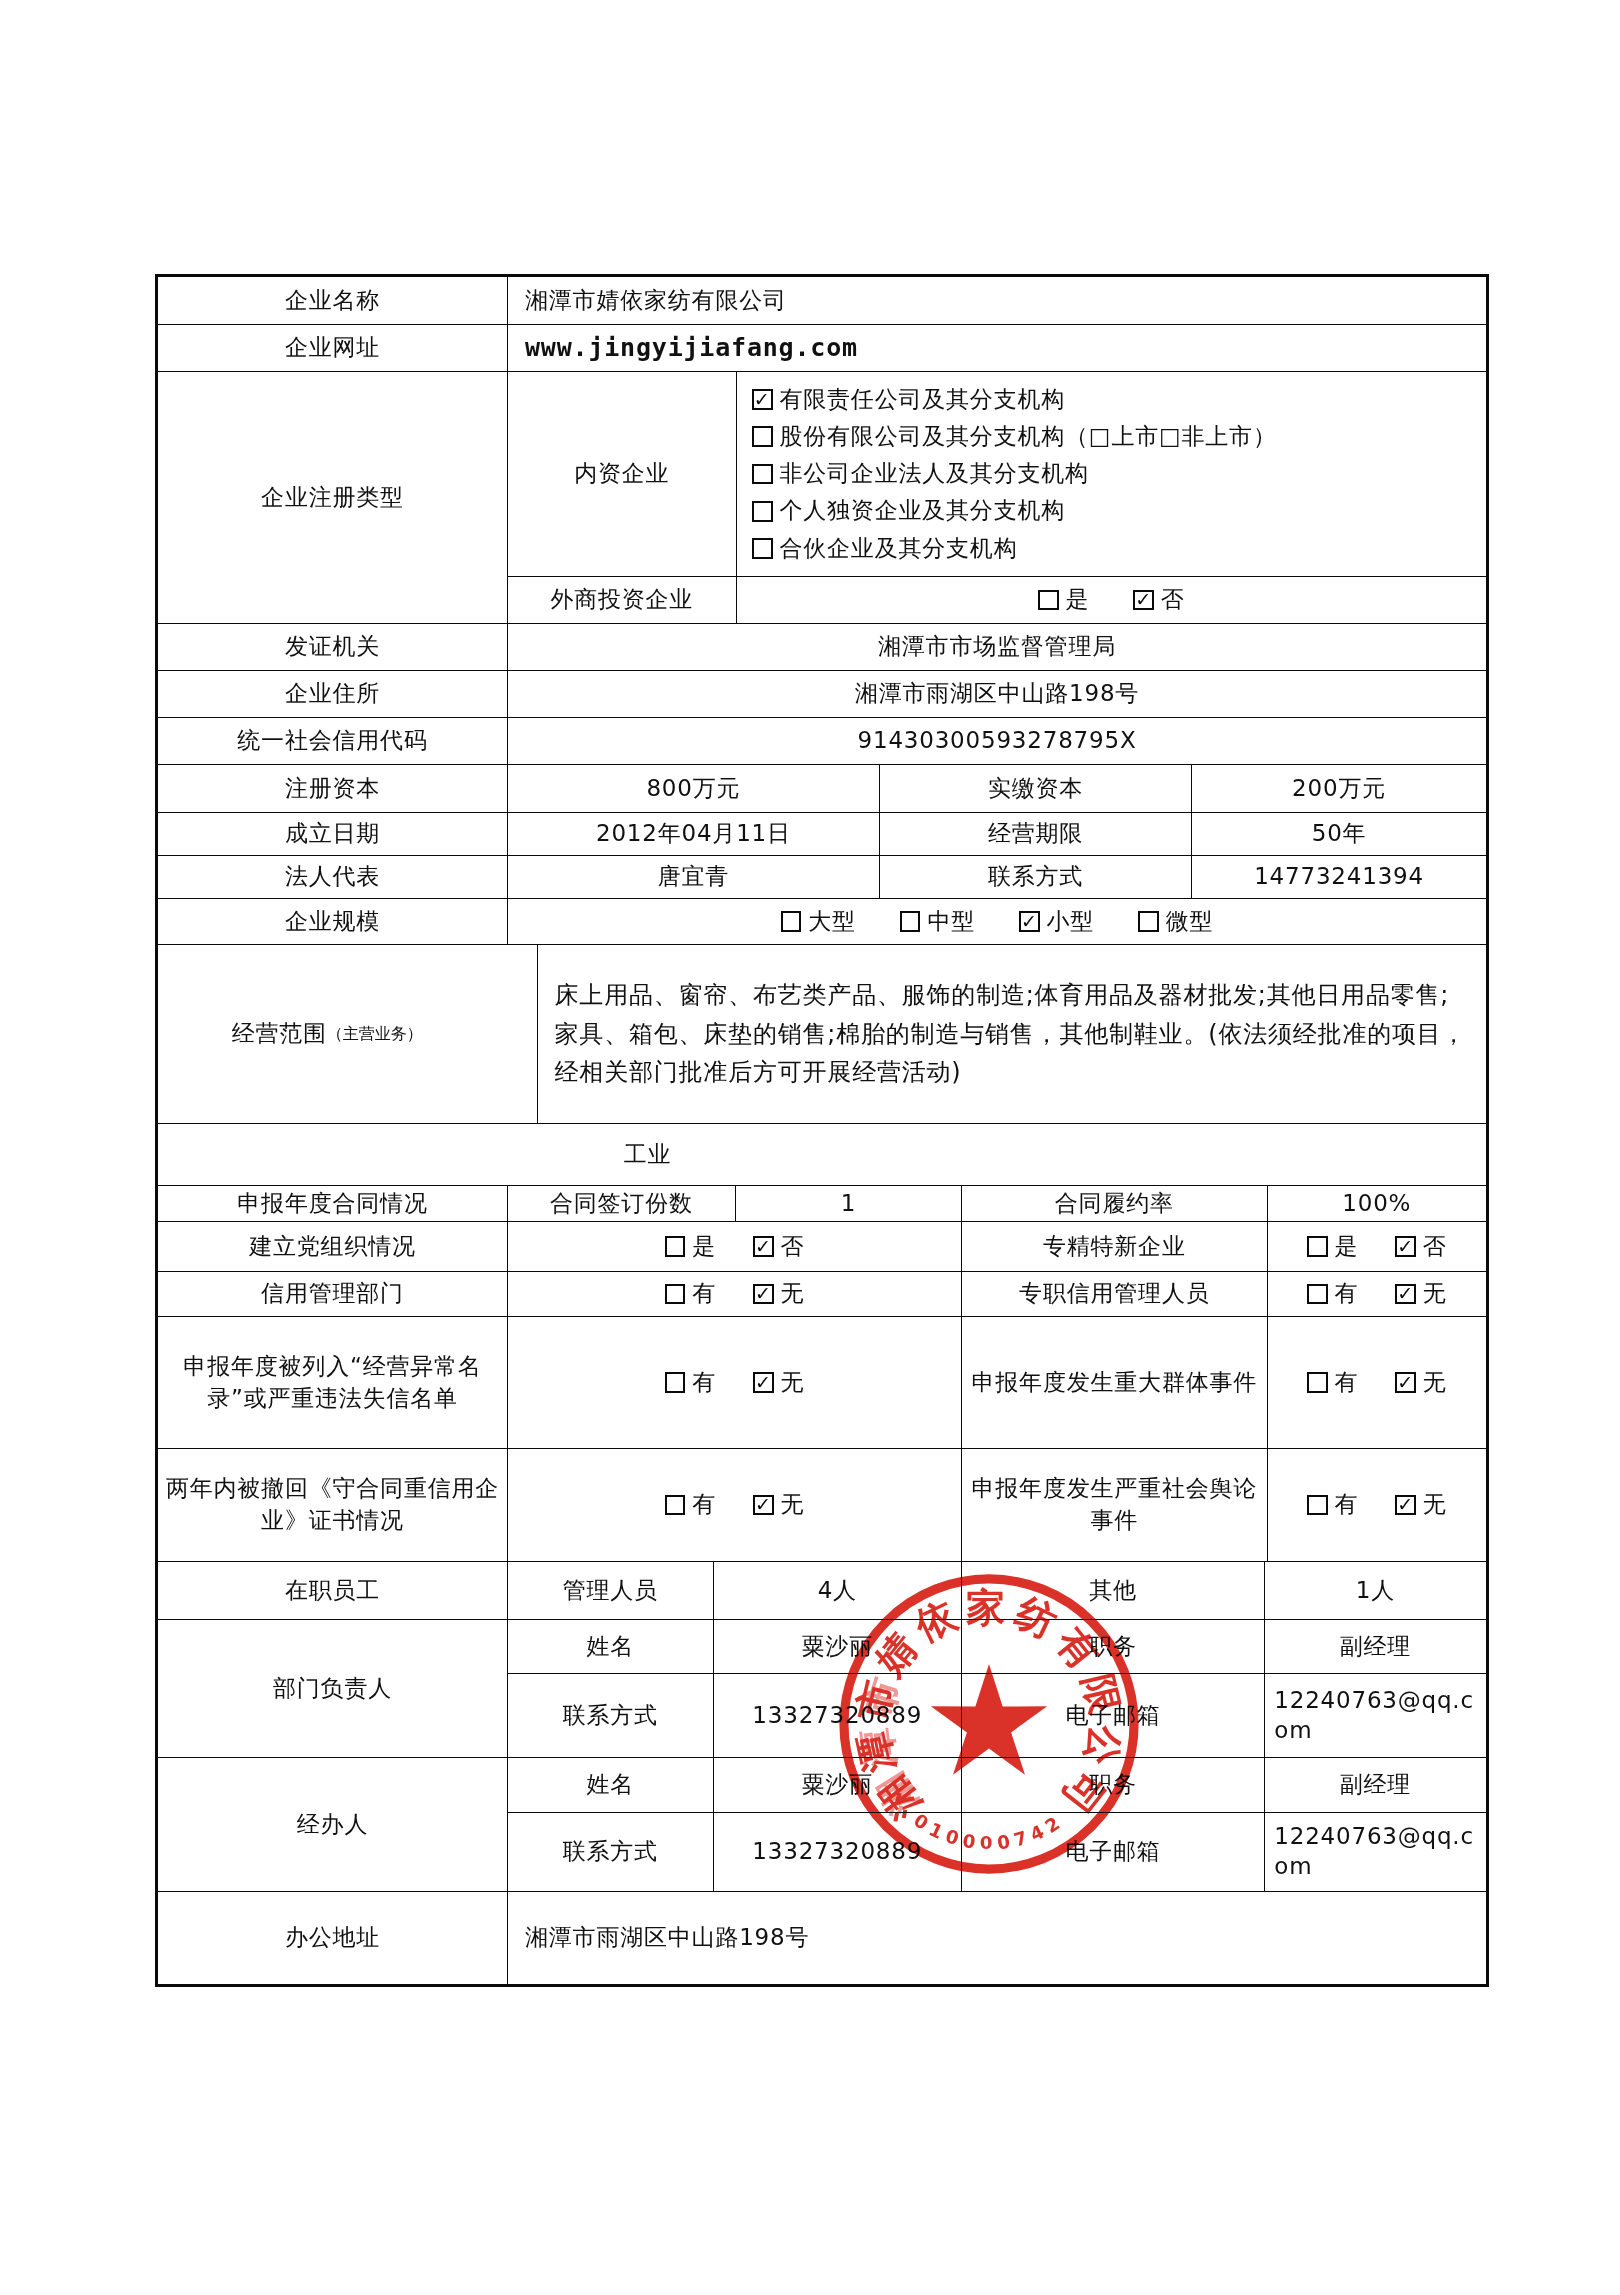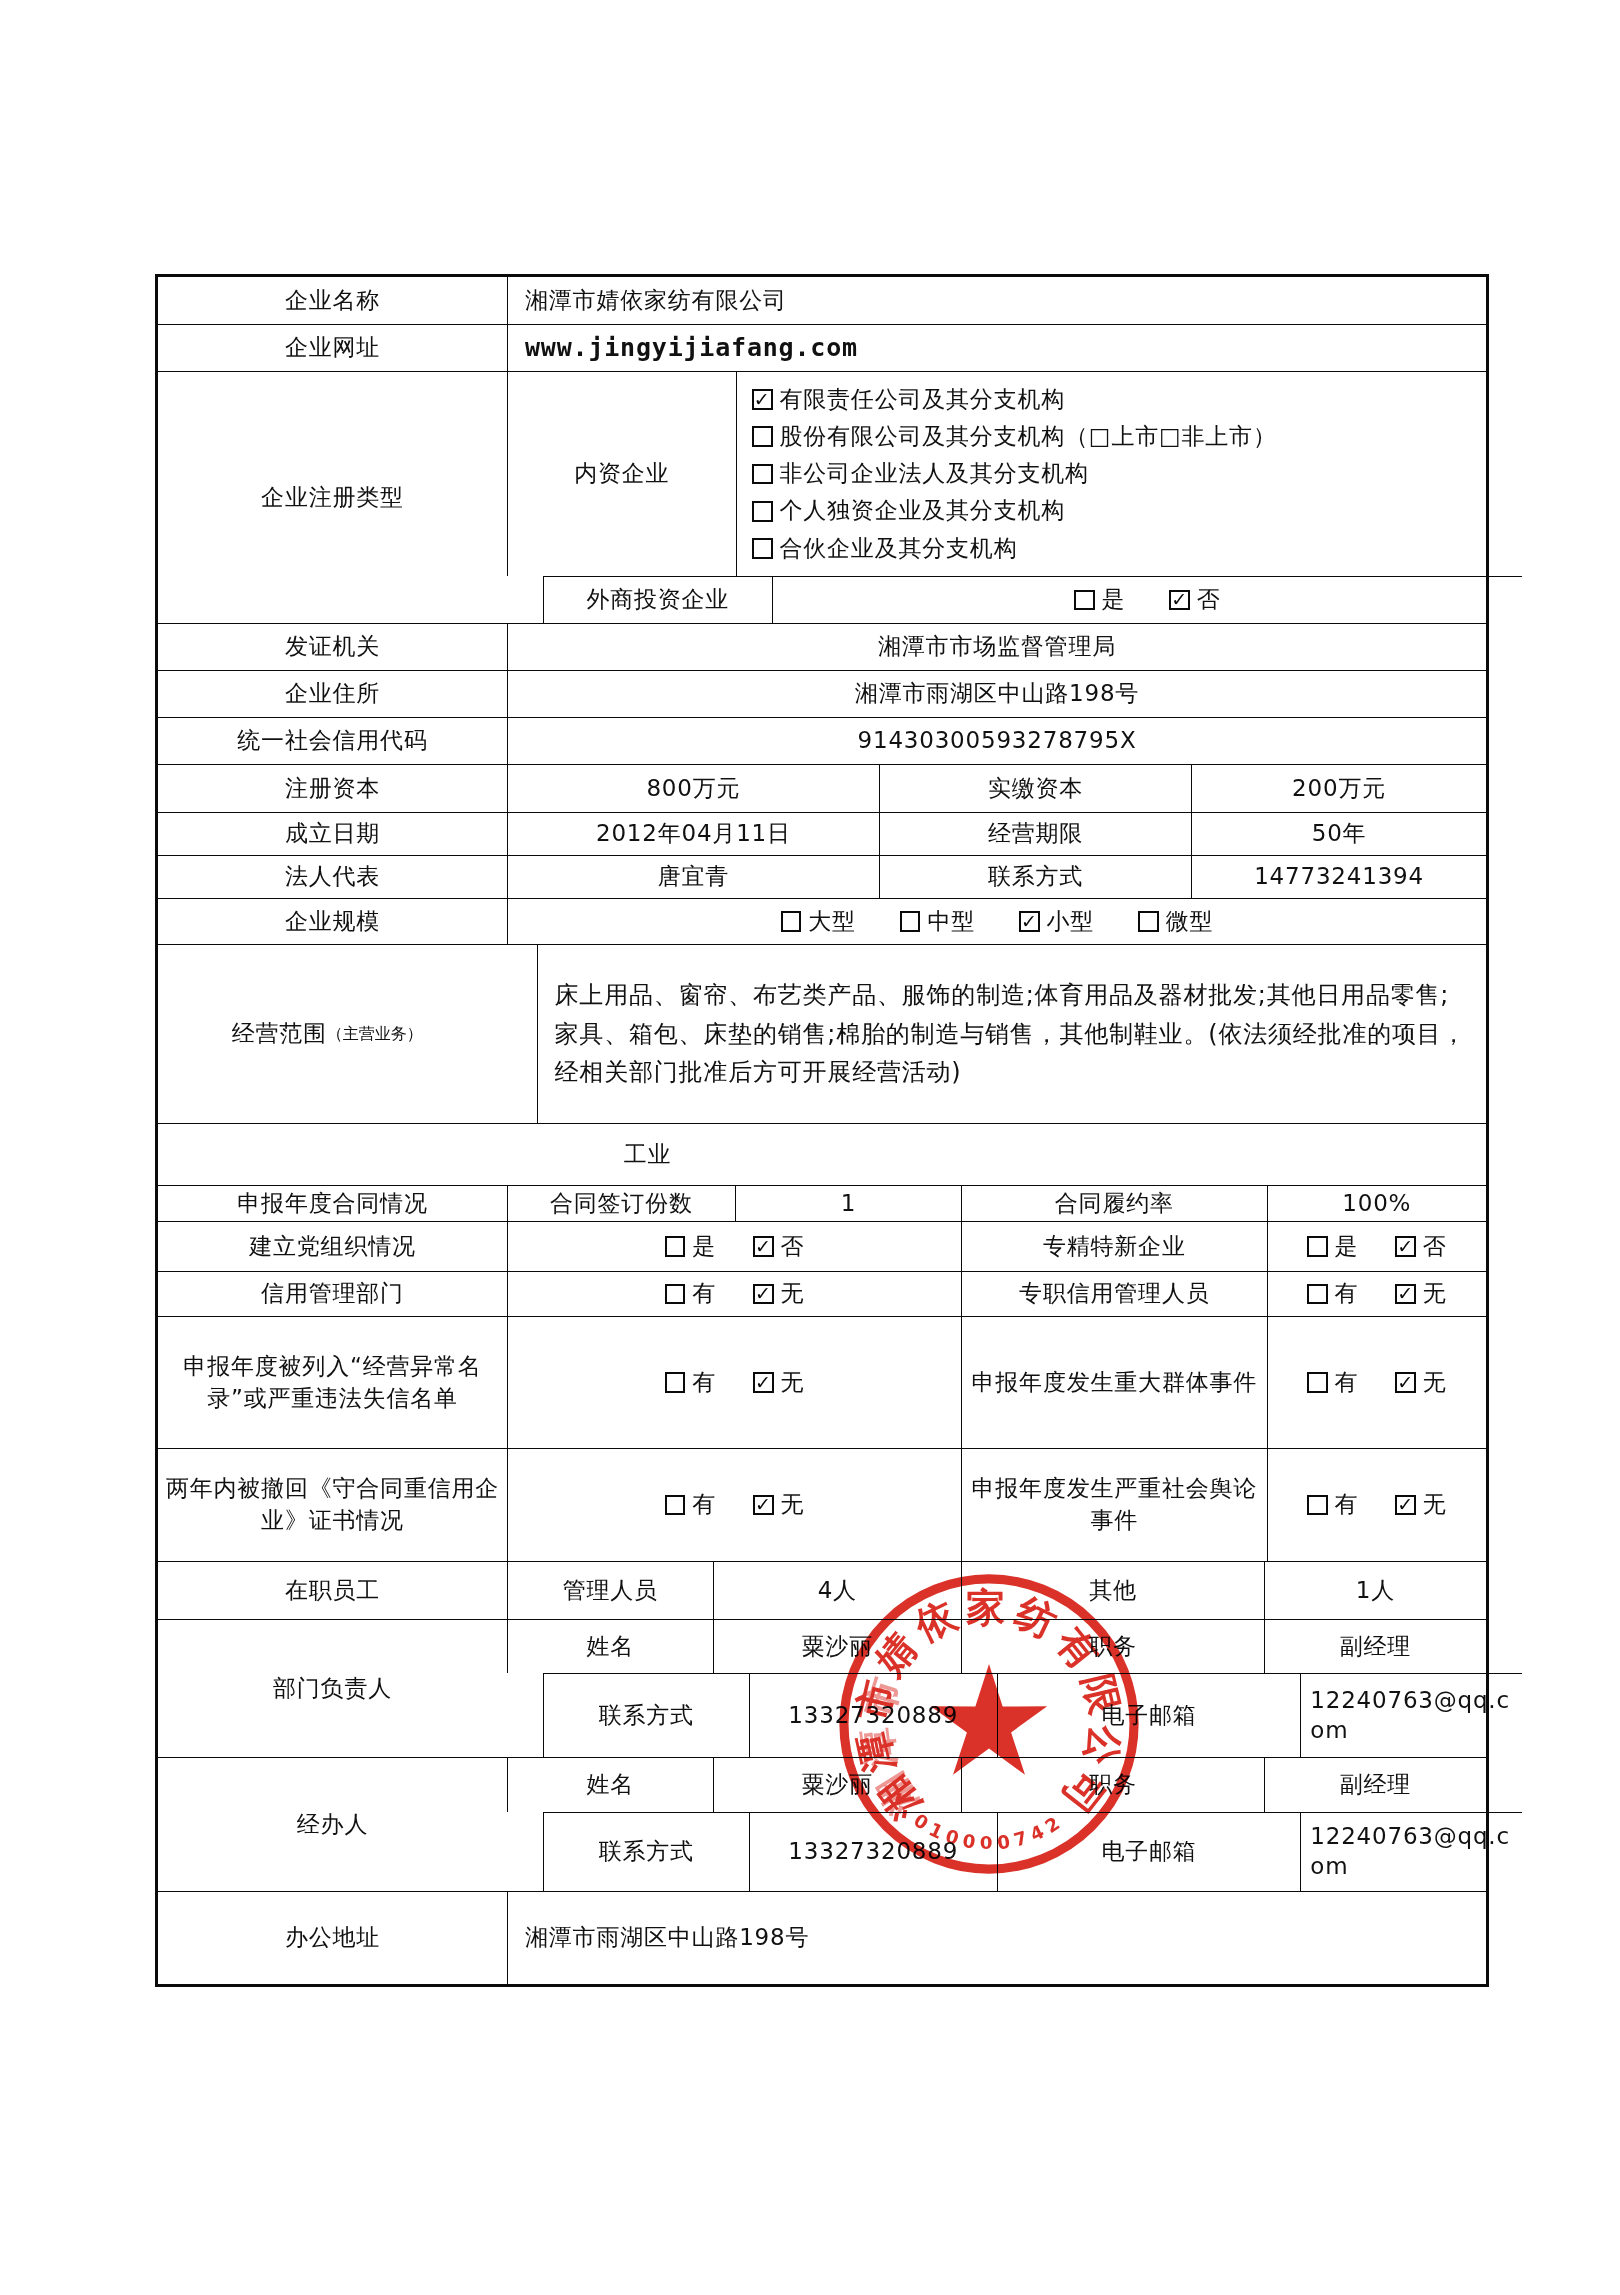--- a/index.html
+++ b/index.html
@@ -19,21 +19,21 @@
   .row{display:flex;width:100%;box-sizing:border-box;}
   .row + .row{border-top:1.5px solid #0a0a0a;}
   .c{
     box-sizing:border-box;display:flex;align-items:center;justify-content:center;
     text-align:center;padding:3.1px 7.7px;font-size:23px;letter-spacing:0.8px;line-height:1.38;
     border-left:1.5px solid #0a0a0a;min-width:0;
   }
   .row > .c:first-child{border-left:none;}
   .gr{display:flex;flex-direction:column;box-sizing:border-box;min-width:0;}
   .sr{display:flex;width:100%;box-sizing:border-box;}
-  .sr + .sr{border-top:1.5px solid #0a0a0a;margin-left:36px;}
+  .sr + .sr{border-top:1.5px solid #0a0a0a;}
   .sr > .c:first-child{border-left:1.5px solid #0a0a0a;}
   .left{justify-content:flex-start;text-align:left;padding-left:17px;}
   .mono{font-family:"DejaVu Sans Mono","Liberation Mono",monospace;font-weight:bold;font-size:25px;letter-spacing:0.8px;}
   .small-sub{font-size:16px;letter-spacing:0;}
   .scope-text{font-size:24px;line-height:1.62;letter-spacing:0.8px;padding:7.7px 18.4px 7.7px 17px;text-align:left;justify-content:flex-start;align-items:center;margin-left:40px;}
   .wrap-email{word-break:break-all;text-align:left;justify-content:flex-start;padding:4.6px 9.2px;line-height:1.3;}
   
   .cb{
     width:20.7px;height:20.7px;border:2.3px solid #0a0a0a;box-sizing:border-box;
     display:inline-flex;align-items:center;justify-content:center;flex:none;

